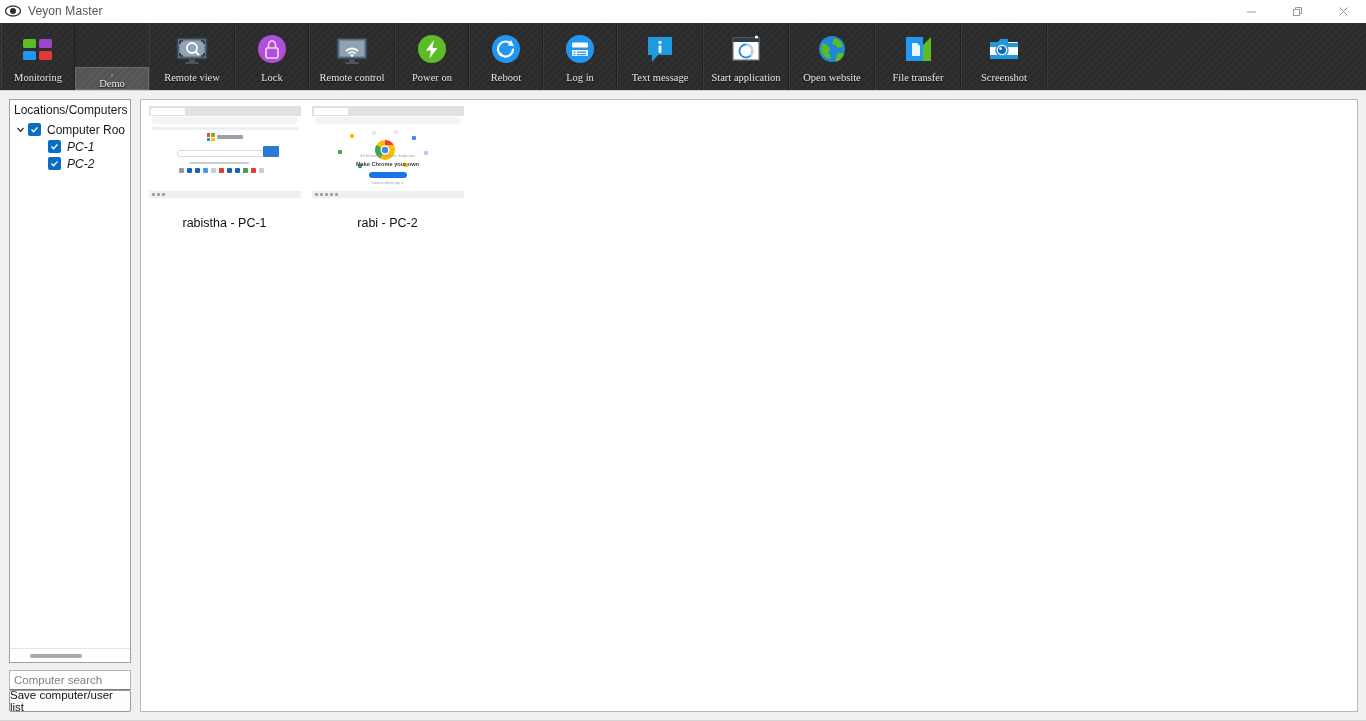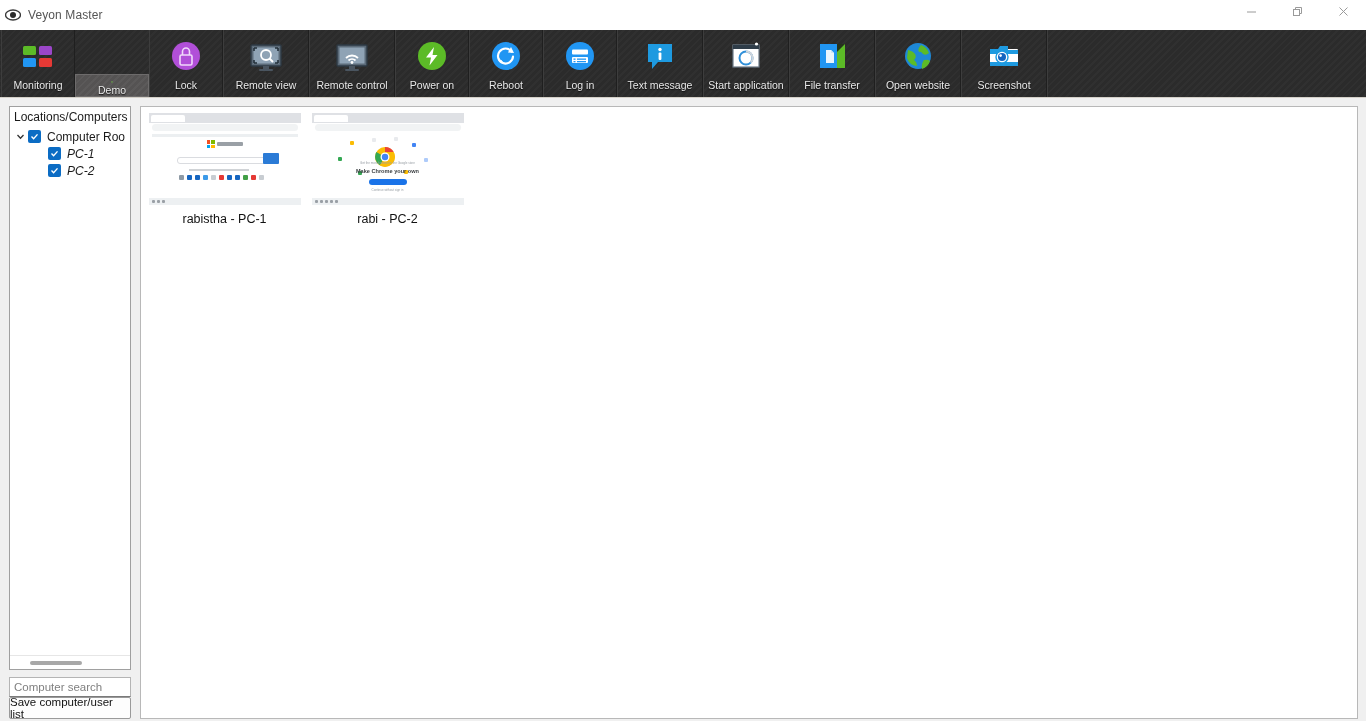--- a/index.html
+++ b/index.html
@@ -4,21 +4,21 @@
 <style>
   * { box-sizing: border-box; margin: 0; padding: 0; }
   html, body {
     width: 1366px; height: 721px;
     font-family: "Liberation Sans", sans-serif;
     background: #ffffff; overflow: hidden;
   }
 
   
   .titlebar {
-    height: 30px; background: #ffffff;
+    height: 23px; background: #ffffff;
     display: flex; align-items: center;
     border-bottom: 1px solid #ffffff;
     position: relative;
   }
   .title-logo { width: 16px; height: 16px; margin-left: 5px; flex: 0 0 auto; }
   .title-text {
     font-size: 12px; color: #555; margin-left: 7px;
     letter-spacing: .1px;
   }
   .win-controls { position: absolute; right: 0; top: 0; display: flex; height: 23px; }
@@ -31,20 +31,21 @@
 
   
   .toolbar {
     height: 68px; background: #2b2b2b;
     background-image: repeating-linear-gradient(135deg,
        rgba(255,255,255,.022) 0px, rgba(255,255,255,.022) 2px,
        rgba(0,0,0,0) 2px, rgba(0,0,0,0) 5px);
     display: flex; align-items: stretch;
     border-bottom: 1px solid #d4d0c8;
     padding-left: 1px;
+    font-family: Liberation Serif, serif;
   }
   .tb-btn {
     width: 74px; display: flex; flex-direction: column;
     align-items: center; justify-content: flex-start;
     padding-top: 6px;
     border-left: 1px solid #3d3d3d;
     border-right: 1px solid #1f1f1f;
     position: relative;
   }
   .tb-btn.wide { width: 86px; }
@@ -129,21 +130,21 @@
     display: flex; flex-wrap: wrap; align-content: flex-start;
     gap: 8px;
     position: relative;
   }
   .thumb { width: 155px; display: flex; flex-direction: column; align-items: center; }
   .thumb-frame {
     width: 152px; height: 92px; overflow: hidden;
     background: #fff; position: relative;
   }
   .thumb-lbl {
-    font-size: 12.5px; color: #111; margin-top: 7px;
+    font-size: 12.5px; color: #111; margin-top: 18px;
     white-space: nowrap;
   }
 
   
   .scr { position: absolute; inset: 0; background: #fff; }
   .scr-chrome { position:absolute; left:0; right:0; top:0; height:10px; background:#dfe1e5; }
   .scr-tab { position:absolute; left:2px; top:1.5px; width:34px; height:7px; background:#fff; border-radius:2px 2px 0 0; }
   .scr-addr { position:absolute; left:3px; top:11px; right:3px; height:7px; background:#f1f3f4; border-radius:4px; }
   .scr-bar { position:absolute; left:3px; right:3px; height:3px; background:#eceff1; }
   .scr-bot { position:absolute; left:0; right:0; bottom:0; height:7px; background:#edf0f2; }
@@ -218,42 +219,42 @@
       <circle cx="21" cy="20" r="14" fill="#5cbb27"></circle>
       <rect x="13" y="12" width="16" height="12" rx="1.5" fill="none" stroke="#fff" stroke-width="1.6"></rect>
       <polygon points="19,15.5 19,20.5 23.5,18" fill="#fff"></polygon>
       <line x1="21" y1="24" x2="21" y2="27" stroke="#fff" stroke-width="1.6"></line>
       <line x1="16" y1="30" x2="21" y2="26.5" stroke="#fff" stroke-width="1.6"></line>
       <line x1="26" y1="30" x2="21" y2="26.5" stroke="#fff" stroke-width="1.6"></line>
     </svg>
     <div class="tb-lbl">Demo</div>
   </div>
 
-  <div class="tb-btn">
-    <svg class="tb-ico" viewBox="0 0 42 42">
-      <circle cx="21" cy="20" r="14" fill="#b14fd8"></circle>
-      <rect x="15" y="19" width="12" height="10" rx="1.5" fill="none" stroke="#f0d9fa" stroke-width="1.6"></rect>
-      <path d="M17.5 19 v-3.5 a3.5 3.5 0 0 1 7 0 V19" fill="none" stroke="#f0d9fa" stroke-width="1.6"></path>
-    </svg>
-    <div class="tb-lbl">Lock</div>
-  </div>
-
   <div class="tb-btn wide">
     <svg class="tb-ico" viewBox="0 0 42 42">
       <rect x="6" y="9" width="30" height="21" rx="1" fill="#5b6a78" stroke="#2e3a44" stroke-width="1.4"></rect>
       <rect x="8.5" y="11.5" width="25" height="16" fill="#8fa3b5"></rect>
       <rect x="18" y="30" width="6" height="3" fill="#4a5560"></rect>
       <rect x="14" y="33" width="14" height="2" rx="1" fill="#4a5560"></rect>
       <circle cx="21" cy="19" r="5" fill="none" stroke="#fff" stroke-width="1.8"></circle>
       <line x1="24.5" y1="22.5" x2="28" y2="26" stroke="#fff" stroke-width="2"></line>
       <path d="M9 12h3M9 12v3M33 12h-3M33 12v3M9 27h3M9 27v-3M33 27h-3M33 27v-3" stroke="#23303a" stroke-width="1.6" fill="none"></path>
     </svg>
     <div class="tb-lbl">Remote view</div>
   </div>
 
+  <div class="tb-btn">
+    <svg class="tb-ico" viewBox="0 0 42 42">
+      <circle cx="21" cy="20" r="14" fill="#b14fd8"></circle>
+      <rect x="15" y="19" width="12" height="10" rx="1.5" fill="none" stroke="#f0d9fa" stroke-width="1.6"></rect>
+      <path d="M17.5 19 v-3.5 a3.5 3.5 0 0 1 7 0 V19" fill="none" stroke="#f0d9fa" stroke-width="1.6"></path>
+    </svg>
+    <div class="tb-lbl">Lock</div>
+  </div>
+
   <div class="tb-btn wide">
     <svg class="tb-ico" viewBox="0 0 42 42">
       <rect x="6" y="9" width="30" height="21" rx="1" fill="#5b6a78" stroke="#2e3a44" stroke-width="1.4"></rect>
       <rect x="8.5" y="11.5" width="25" height="16" fill="#8fa3b5"></rect>
       <rect x="18" y="30" width="6" height="3" fill="#4a5560"></rect>
       <rect x="14" y="33" width="14" height="2" rx="1" fill="#4a5560"></rect>
       <path d="M15 22 a8.5 8.5 0 0 1 12 0" fill="none" stroke="#fff" stroke-width="1.8"></path>
       <path d="M17.5 24.5 a5 5 0 0 1 7 0" fill="none" stroke="#fff" stroke-width="1.8"></path>
       <circle cx="21" cy="26.5" r="1.4" fill="#fff"></circle>
     </svg>
@@ -308,37 +309,37 @@
       <rect x="8" y="9" width="26" height="4" fill="#2f3d49"></rect>
       <circle cx="31.5" cy="8" r="1.6" fill="#fff"></circle>
       <circle cx="21" cy="22" r="6.5" fill="none" stroke="#2f8fd8" stroke-width="2"></circle>
       <path d="M21 15.5 a6.5 6.5 0 0 1 4.6 11.1" fill="none" stroke="#d0d6dc" stroke-width="2"></path>
     </svg>
     <div class="tb-lbl">Start application</div>
   </div>
 
   <div class="tb-btn wide">
     <svg class="tb-ico" viewBox="0 0 42 42">
+      <circle cx="21" cy="20" r="13" fill="#1e88d6"></circle>
+      <path d="M11 14 q5 1 7 4 t-1 6 q3 2 3 6 q-8 -1 -10 -8 z" fill="#5cbb27"></path>
+      <path d="M24 9 q6 2 8 8 q-3 3 -6 1 q-2 -3 -4 -2 q-2 -3 2 -7 z" fill="#5cbb27"></path>
+      <path d="M27 24 q4 -1 6 1 q-2 6 -8 8 q-1 -5 2 -9 z" fill="#5cbb27"></path>
+    </svg>
+    <div class="tb-lbl">Open website</div>
+  </div>
+
+  <div class="tb-btn wide">
+    <svg class="tb-ico" viewBox="0 0 42 42">
       <rect x="9" y="8" width="17" height="24" fill="#2196f3"></rect>
       <rect x="26" y="8" width="8" height="24" fill="#5cbb27"></rect>
       <polygon points="26,8 34,8 26,16" fill="#1b1b1b" opacity=".85"></polygon>
       <path d="M15 14 h5 l3 3 v10 h-8 z" fill="#fff" opacity=".9"></path>
       <polygon points="20,14 23,17 20,17" fill="#cfe5f7"></polygon>
     </svg>
     <div class="tb-lbl">File transfer</div>
-  </div>
-
-  <div class="tb-btn wide">
-    <svg class="tb-ico" viewBox="0 0 42 42">
-      <circle cx="21" cy="20" r="13" fill="#1e88d6"></circle>
-      <path d="M11 14 q5 1 7 4 t-1 6 q3 2 3 6 q-8 -1 -10 -8 z" fill="#5cbb27"></path>
-      <path d="M24 9 q6 2 8 8 q-3 3 -6 1 q-2 -3 -4 -2 q-2 -3 2 -7 z" fill="#5cbb27"></path>
-      <path d="M27 24 q4 -1 6 1 q-2 6 -8 8 q-1 -5 2 -9 z" fill="#5cbb27"></path>
-    </svg>
-    <div class="tb-lbl">Open website</div>
   </div>
 
   <div class="tb-btn wide">
     <svg class="tb-ico" viewBox="0 0 42 42">
       <rect x="7" y="13" width="28" height="17" rx="1" fill="#fff"></rect>
       <path d="M7 13 h8 l2 -3 h8 v4 h10 v4 h-28 z" fill="#1e9ae0"></path>
       <rect x="7" y="26" width="28" height="4" fill="#1e9ae0"></rect>
       <circle cx="19" cy="21" r="6" fill="#fff" stroke="#1e9ae0" stroke-width="1.4"></circle>
       <circle cx="19" cy="21" r="4" fill="#1565c0"></circle>
       <circle cx="17.6" cy="19.6" r="1.3" fill="#fff"></circle>

